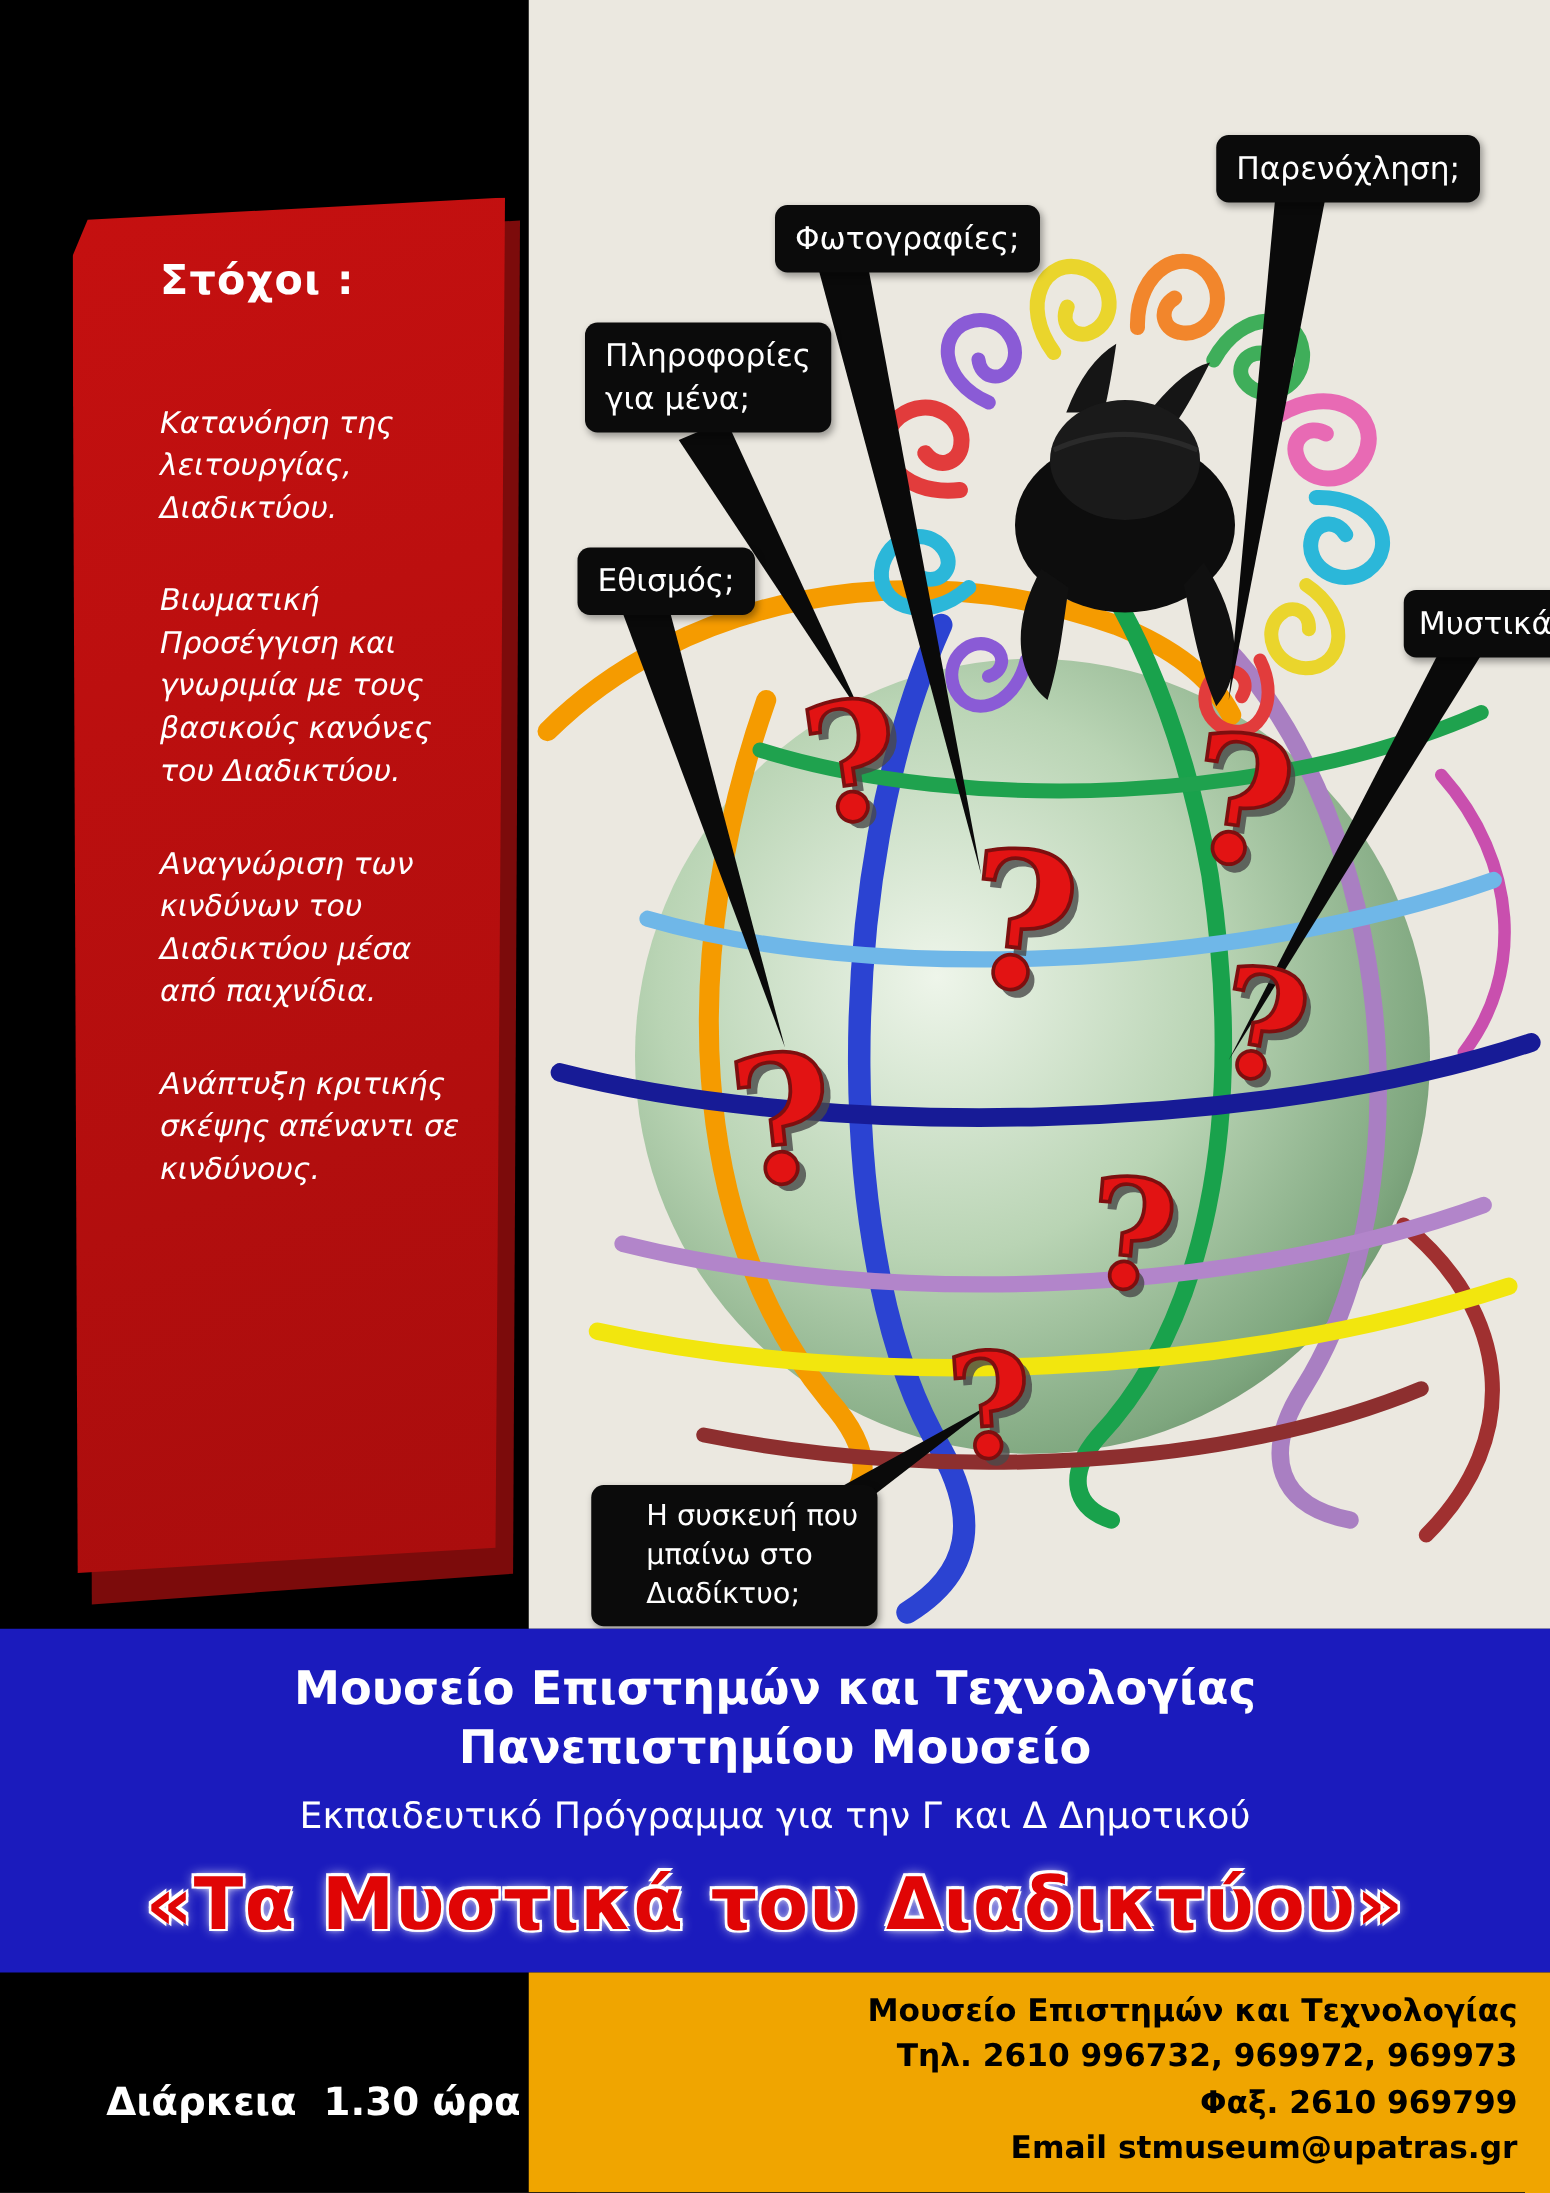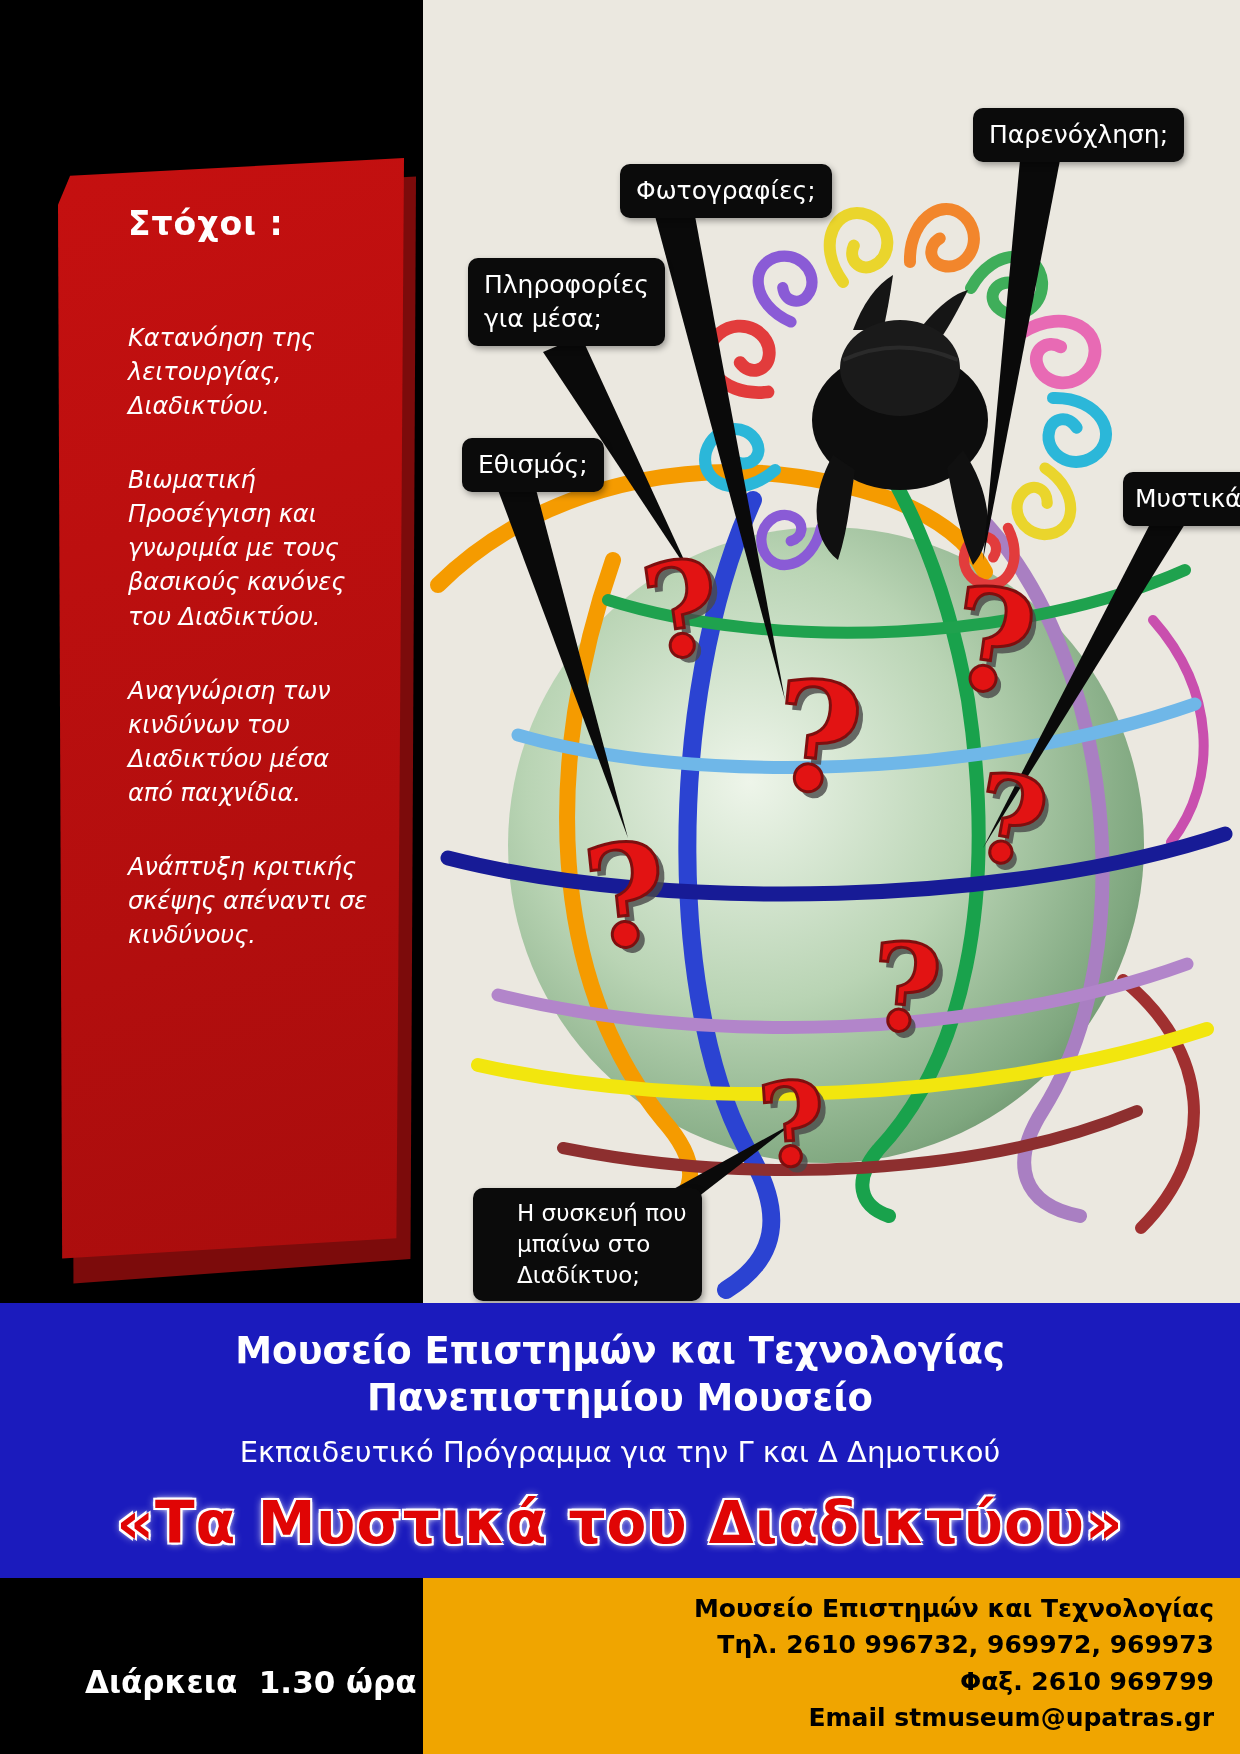--- a/index.html
+++ b/index.html
@@ -173,21 +173,21 @@
         <g transform="translate(372,1165) rotate(-4)">
           <text x="6" y="6" font-size="115" fill="#4a4a4a" opacity="0.8">?</text>
           <text font-size="115" fill="#e21313" stroke="#7d0f0f" stroke-width="3">?</text>
         </g>
       </g>
     </svg>
 
     <div class="bubble b-harassment">Παρενόχληση;</div>
     <div class="bubble b-photos">Φωτογραφίες;</div>
     <div class="bubble b-info">Πληροφορίες
-για μέσα;</div>
+για μένα;</div>
     <div class="bubble b-addiction">Εθισμός;</div>
     <div class="bubble b-video">Μυστικά;</div>
     <div class="bubble small b-device">Η συσκευή που
 μπαίνω  στο
 Διαδίκτυο;</div>
   </div>
 
   <div class="blue-band">
     <div class="band-line1">Μουσείο  Επιστημών και Τεχνολογίας</div>
     <div class="band-line2">Πανεπιστημίου Μουσείο</div>

